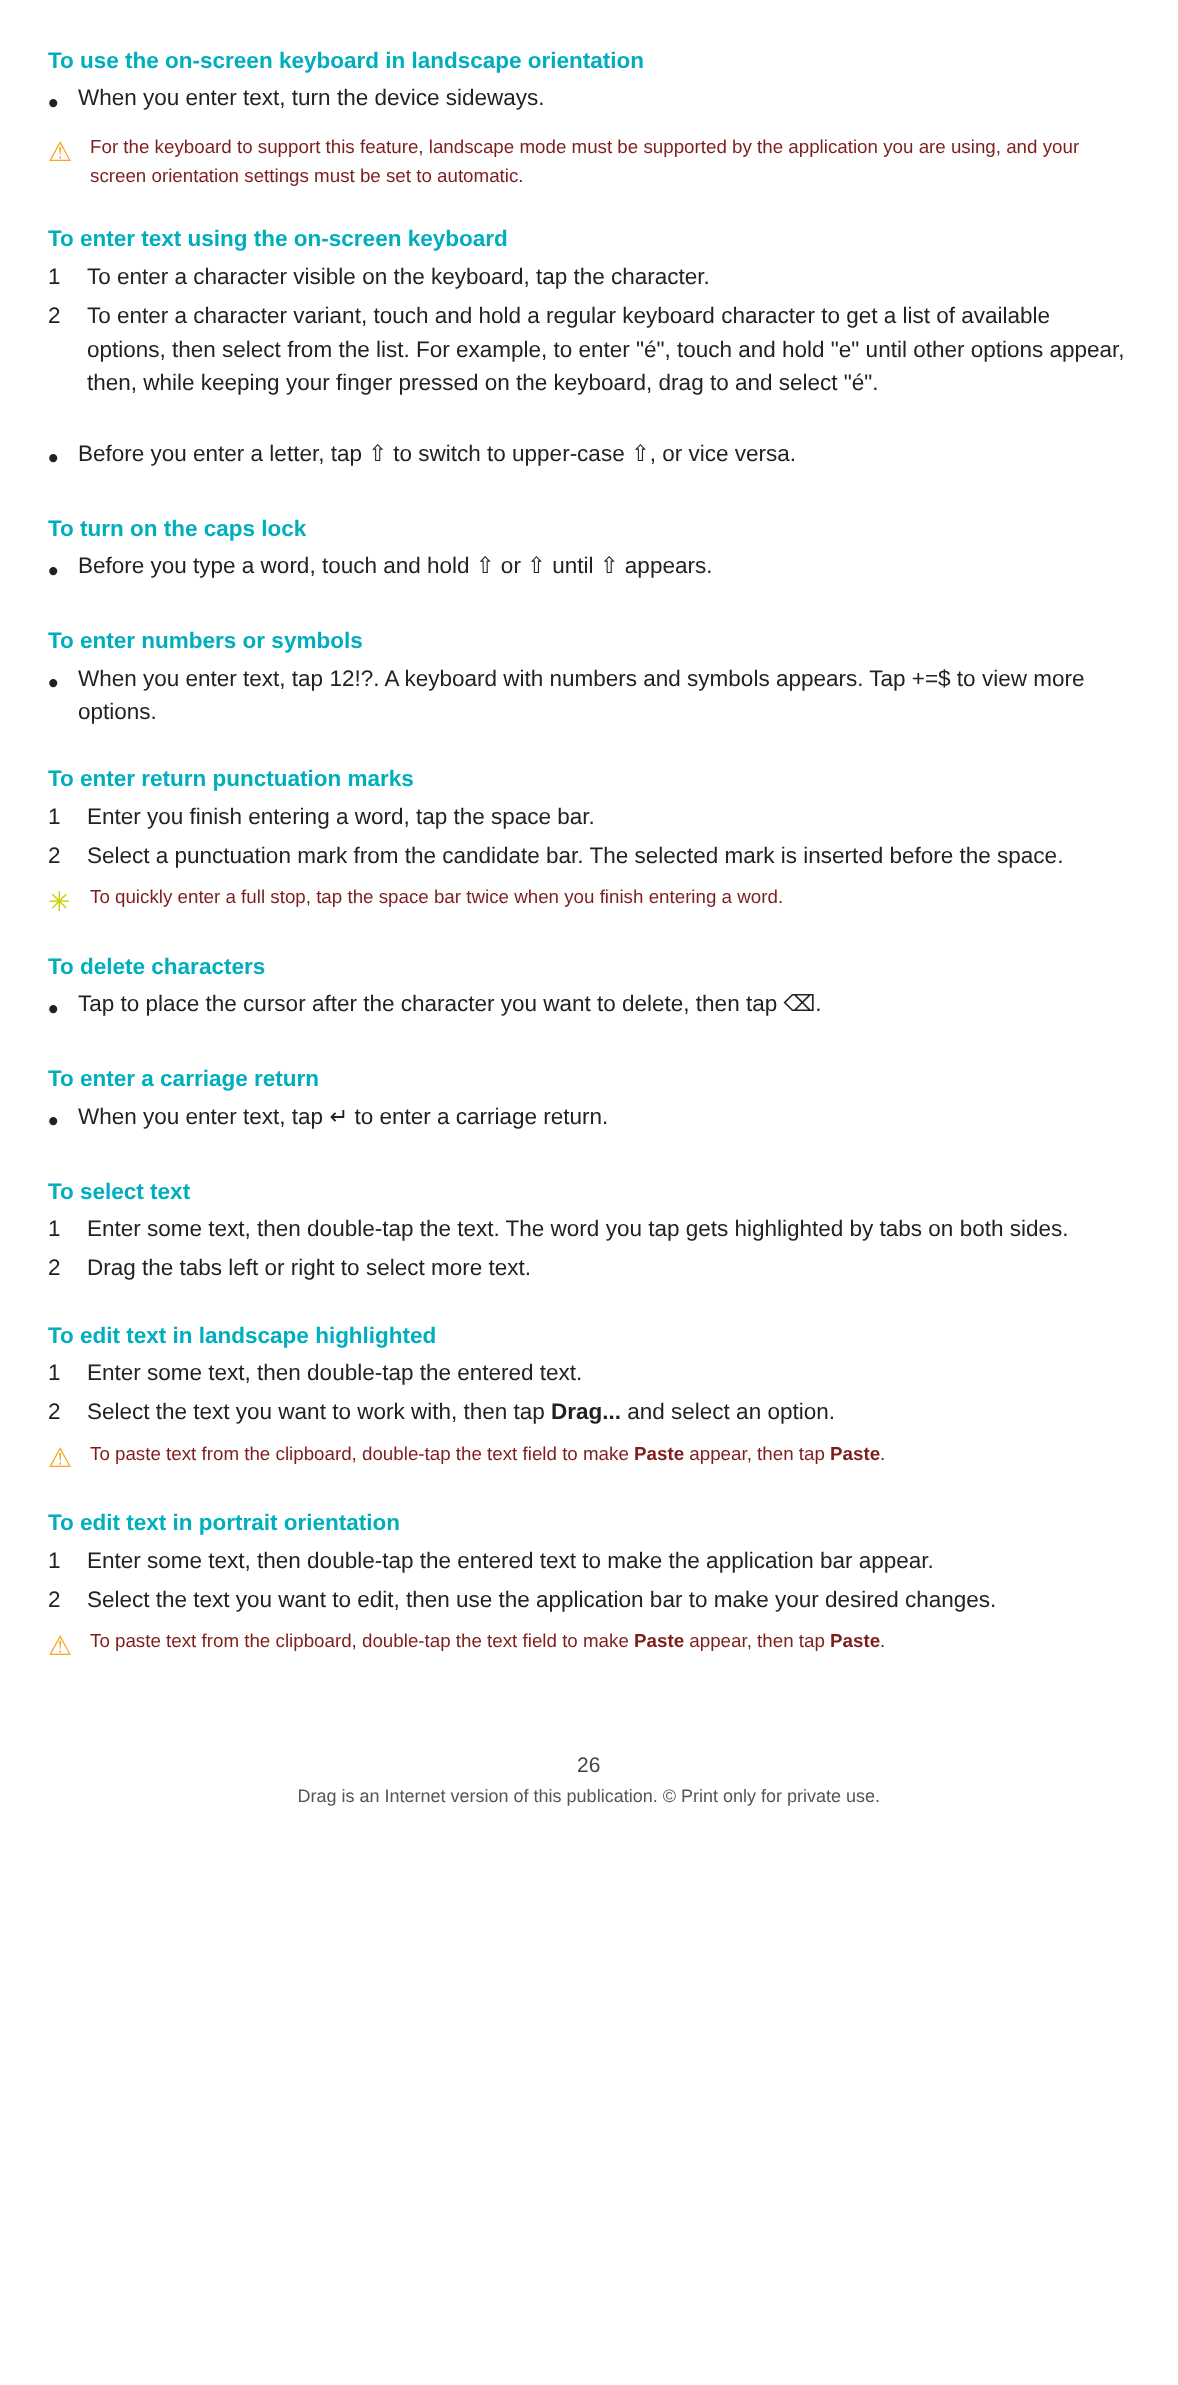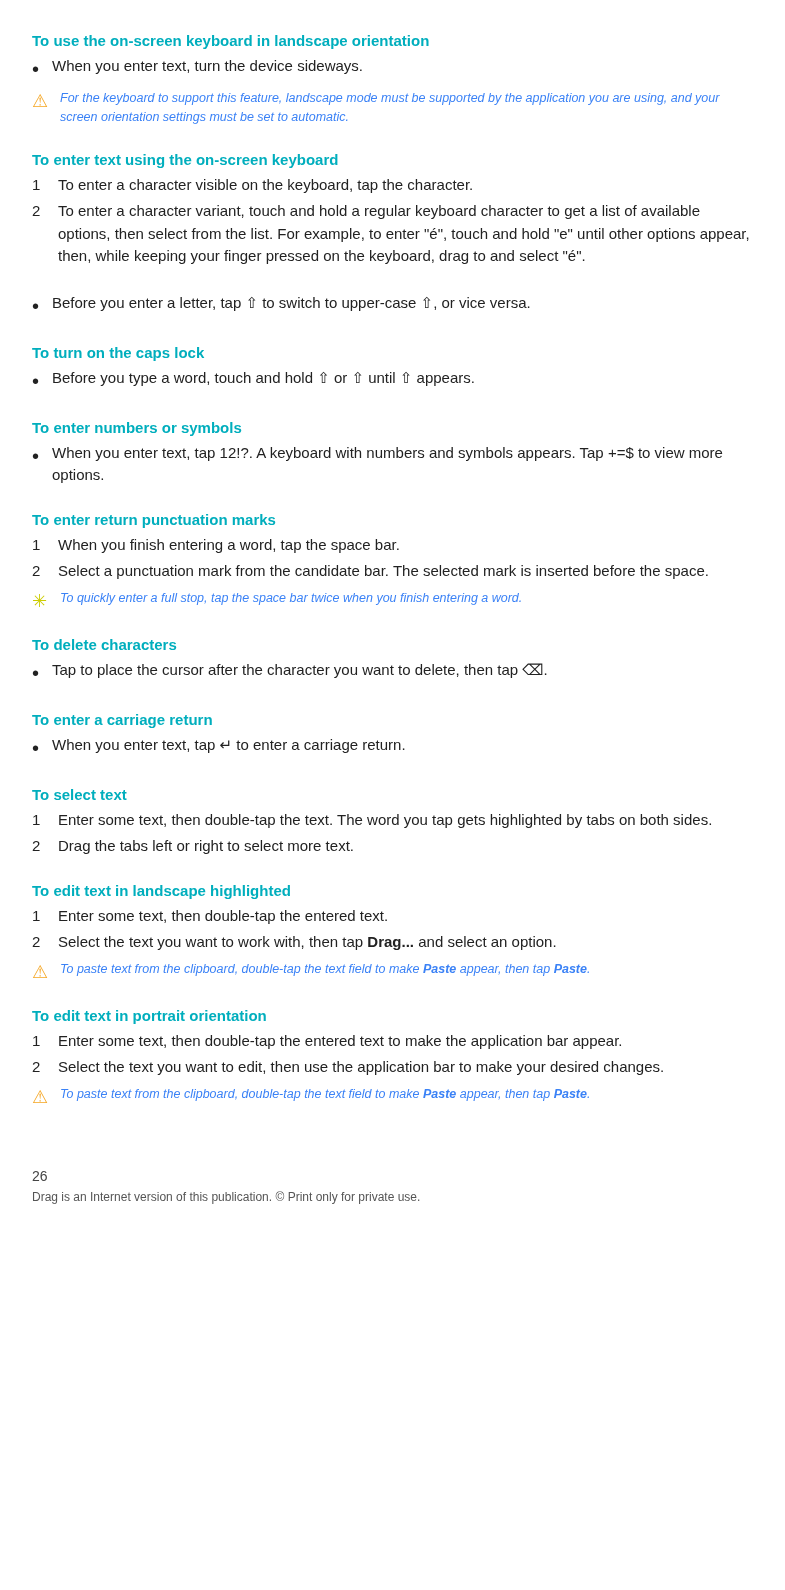--- a/index.html
+++ b/index.html
@@ -63,26 +63,25 @@
       margin-right: 6px;
       margin-top: 1px;
     }
     .text-block {
       line-height: 1.5;
       font-size: 15px;
     }
     .text-small {
       font-size: 12.5px;
       line-height: 1.5;
-      color: #3b82f6;
-      font-style: italic;
+      color: #7f1d1d;
     }
     .section-gap { margin-top: 24px; }
     .page-footer {
-      text-align: left;
+      text-align: center;
       margin-top: 60px;
       color: #444;
       font-size: 13px;
     }
     .page-num {
       font-size: 14px;
       margin-bottom: 6px;
     }
     .footer-note {
       font-size: 12px;
@@ -136,21 +135,21 @@
   <div class="bullet-item">
     <span class="bullet">•</span>
     <span class="text-block">When you enter text, tap 12!?. A keyboard with numbers and symbols appears. Tap +=$ to view more options.</span>
   </div>
 </div>
 
 <div class="section-gap">
   <div class="section-title">To enter return punctuation marks</div>
   <div class="numbered-item">
     <span class="num">1</span>
-    <span class="text-block">When you finish entering a word, tap the space bar.</span>
+    <span class="text-block">Enter you finish entering a word, tap the space bar.</span>
   </div>
   <div class="numbered-item">
     <span class="num">2</span>
     <span class="text-block">Select a punctuation mark from the candidate bar. The selected mark is inserted before the space.</span>
   </div>
   <div class="note-item">
     <span class="tip-icon">✳</span>
     <span class="text-small">To quickly enter a full stop, tap the space bar twice when you finish entering a word.</span>
   </div>
 </div>

